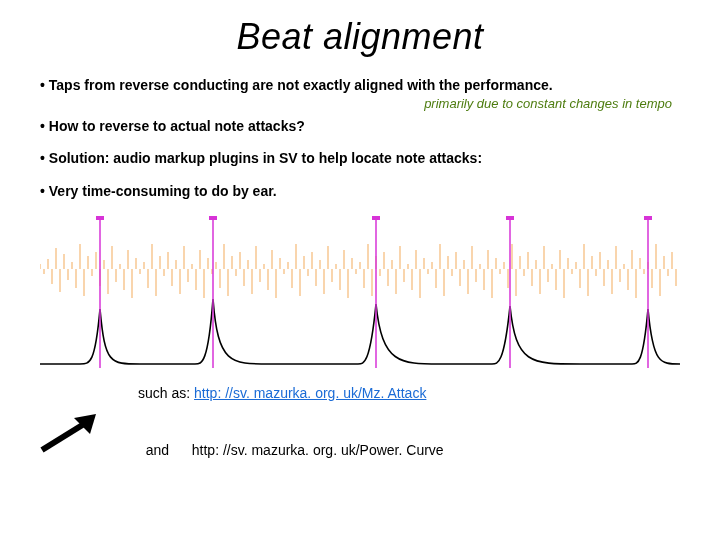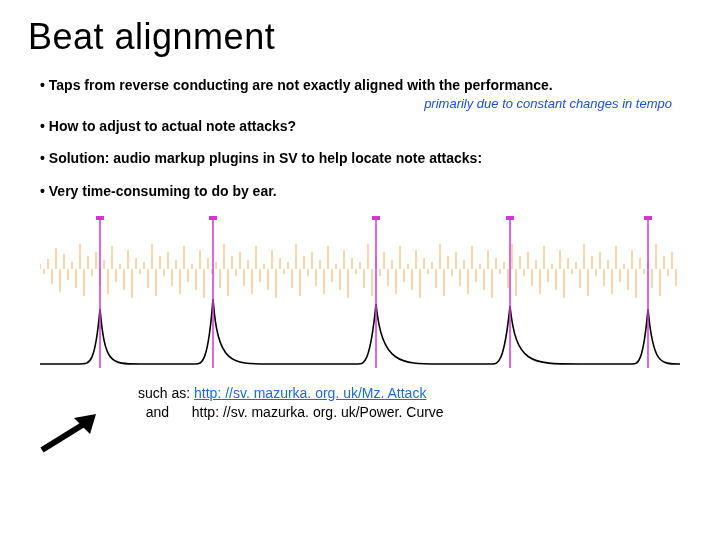--- a/index.html
+++ b/index.html
@@ -13,35 +13,37 @@
     overflow: hidden;
   }
   .slide {
     position: relative;
     width: 720px;
     height: 540px;
     box-sizing: border-box;
     padding: 12px 28px 0 28px;
   }
   .title {
+    text-align: center;
     font-size: 36px;
     font-weight: 400;
     margin: 4px 0 18px 0;
     letter-spacing: 0.5px;
+    font-style: italic;
   }
   .bullet {
     font-size: 14px;
     font-weight: 700;
     margin: 0 0 14px 12px;
     line-height: 1.3;
   }
   .subnote {
     font-size: 13px;
     font-style: italic;
-    color: #1d4ed8;
+    color: #4d7c0f;
     font-weight: 400;
     text-align: right;
     margin: -12px 0 6px 0;
     padding-right: 20px;
   }
   .figure {
     position: relative;
     width: 640px;
     height: 160px;
     margin: 6px auto 10px auto;
@@ -50,39 +52,39 @@
   .caption {
     font-size: 14px;
     font-weight: 400;
     margin-left: 110px;
     line-height: 1.4;
   }
   .caption a, .caption .link {
     color: #1a6bd6;
     text-decoration: underline;
   }
-  .caption .and { display:inline-block; width:46px; }
+  .caption .and { display:inline-block; width:46px;margin-top:38px; }
   .arrow {
     position: absolute;
     left: 36px;
     bottom: 86px;
     width: 60px;
     height: 40px;
   }
 </style>
 </head>
 <body>
 
 <div class="slide">
 
   <h1 class="title">Beat alignment</h1>
 
   <p class="bullet">• <span>Taps from reverse conducting are not exactly aligned with the performance.</span></p>
   <p class="subnote">primarily due to constant changes in tempo</p>
-  <p class="bullet">• <span>How to adjust to actual note attacks?</span></p>
+  <p class="bullet">• <span>How to reverse to actual note attacks?</span></p>
   <p class="bullet">• <span>Solution: audio markup plugins in SV to help locate note attacks:</span></p>
   <p class="bullet">• <span>Very time-consuming to do by ear.</span></p>
 
   <div class="figure">
     <svg viewBox="0 0 640 160" width="640" height="160">
       <rect x="0" y="0" width="640" height="160" fill="#ffffff"></rect>
 
       <g stroke="#f2a24a" stroke-width="1" opacity="0.9">
 
         <path d="M0 55 L0 50 M4 55 L4 60 M8 55 L8 45 M12 55 L12 70 M16 55 L16 34 M20 55 L20 78 M24 55 L24 40 M28 55 L28 66 M32 55 L32 48 M36 55 L36 74 M40 55 L40 30 M44 55 L44 82 M48 55 L48 42 M52 55 L52 62 M56 55 L56 38 M60 55 L60 72 M64 55 L64 46 M68 55 L68 80 M72 55 L72 32 M76 55 L76 68 M80 55 L80 50 M84 55 L84 76 M88 55 L88 36 M92 55 L92 84 M96 55 L96 44 M100 55 L100 60 M104 55 L104 48 M108 55 L108 74 M112 55 L112 30 M116 55 L116 82 M120 55 L120 42 M124 55 L124 62 M128 55 L128 38 M132 55 L132 72 M136 55 L136 46 M140 55 L140 80 M144 55 L144 32 M148 55 L148 68 M152 55 L152 50 M156 55 L156 76 M160 55 L160 36 M164 55 L164 84 M168 55 L168 44 M172 55 L172 60 M176 55 L176 48 M180 55 L180 74 M184 55 L184 30 M188 55 L188 82 M192 55 L192 42 M196 55 L196 62 M200 55 L200 38 M204 55 L204 72 M208 55 L208 46 M212 55 L212 80 M216 55 L216 32 M220 55 L220 68 M224 55 L224 50 M228 55 L228 76 M232 55 L232 36 M236 55 L236 84 M240 55 L240 44 M244 55 L244 60 M248 55 L248 48 M252 55 L252 74 M256 55 L256 30 M260 55 L260 82 M264 55 L264 42 M268 55 L268 62 M272 55 L272 38 M276 55 L276 72 M280 55 L280 46 M284 55 L284 80 M288 55 L288 32 M292 55 L292 68 M296 55 L296 50 M300 55 L300 76 M304 55 L304 36 M308 55 L308 84 M312 55 L312 44 M316 55 L316 60 M320 55 L320 48 M324 55 L324 74 M328 55 L328 30 M332 55 L332 82 M336 55 L336 42 M340 55 L340 62 M344 55 L344 38 M348 55 L348 72 M352 55 L352 46 M356 55 L356 80 M360 55 L360 32 M364 55 L364 68 M368 55 L368 50 M372 55 L372 76 M376 55 L376 36 M380 55 L380 84 M384 55 L384 44 M388 55 L388 60 M392 55 L392 48 M396 55 L396 74 M400 55 L400 30 M404 55 L404 82 M408 55 L408 42 M412 55 L412 62 M416 55 L416 38 M420 55 L420 72 M424 55 L424 46 M428 55 L428 80 M432 55 L432 32 M436 55 L436 68 M440 55 L440 50 M444 55 L444 76 M448 55 L448 36 M452 55 L452 84 M456 55 L456 44 M460 55 L460 60 M464 55 L464 48 M468 55 L468 74 M472 55 L472 30 M476 55 L476 82 M480 55 L480 42 M484 55 L484 62 M488 55 L488 38 M492 55 L492 72 M496 55 L496 46 M500 55 L500 80 M504 55 L504 32 M508 55 L508 68 M512 55 L512 50 M516 55 L516 76 M520 55 L520 36 M524 55 L524 84 M528 55 L528 44 M532 55 L532 60 M536 55 L536 48 M540 55 L540 74 M544 55 L544 30 M548 55 L548 82 M552 55 L552 42 M556 55 L556 62 M560 55 L560 38 M564 55 L564 72 M568 55 L568 46 M572 55 L572 80 M576 55 L576 32 M580 55 L580 68 M584 55 L584 50 M588 55 L588 76 M592 55 L592 36 M596 55 L596 84 M600 55 L600 44 M604 55 L604 60 M608 55 L608 48 M612 55 L612 74 M616 55 L616 30 M620 55 L620 82 M624 55 L624 42 M628 55 L628 62 M632 55 L632 38 M636 55 L636 72"></path>

